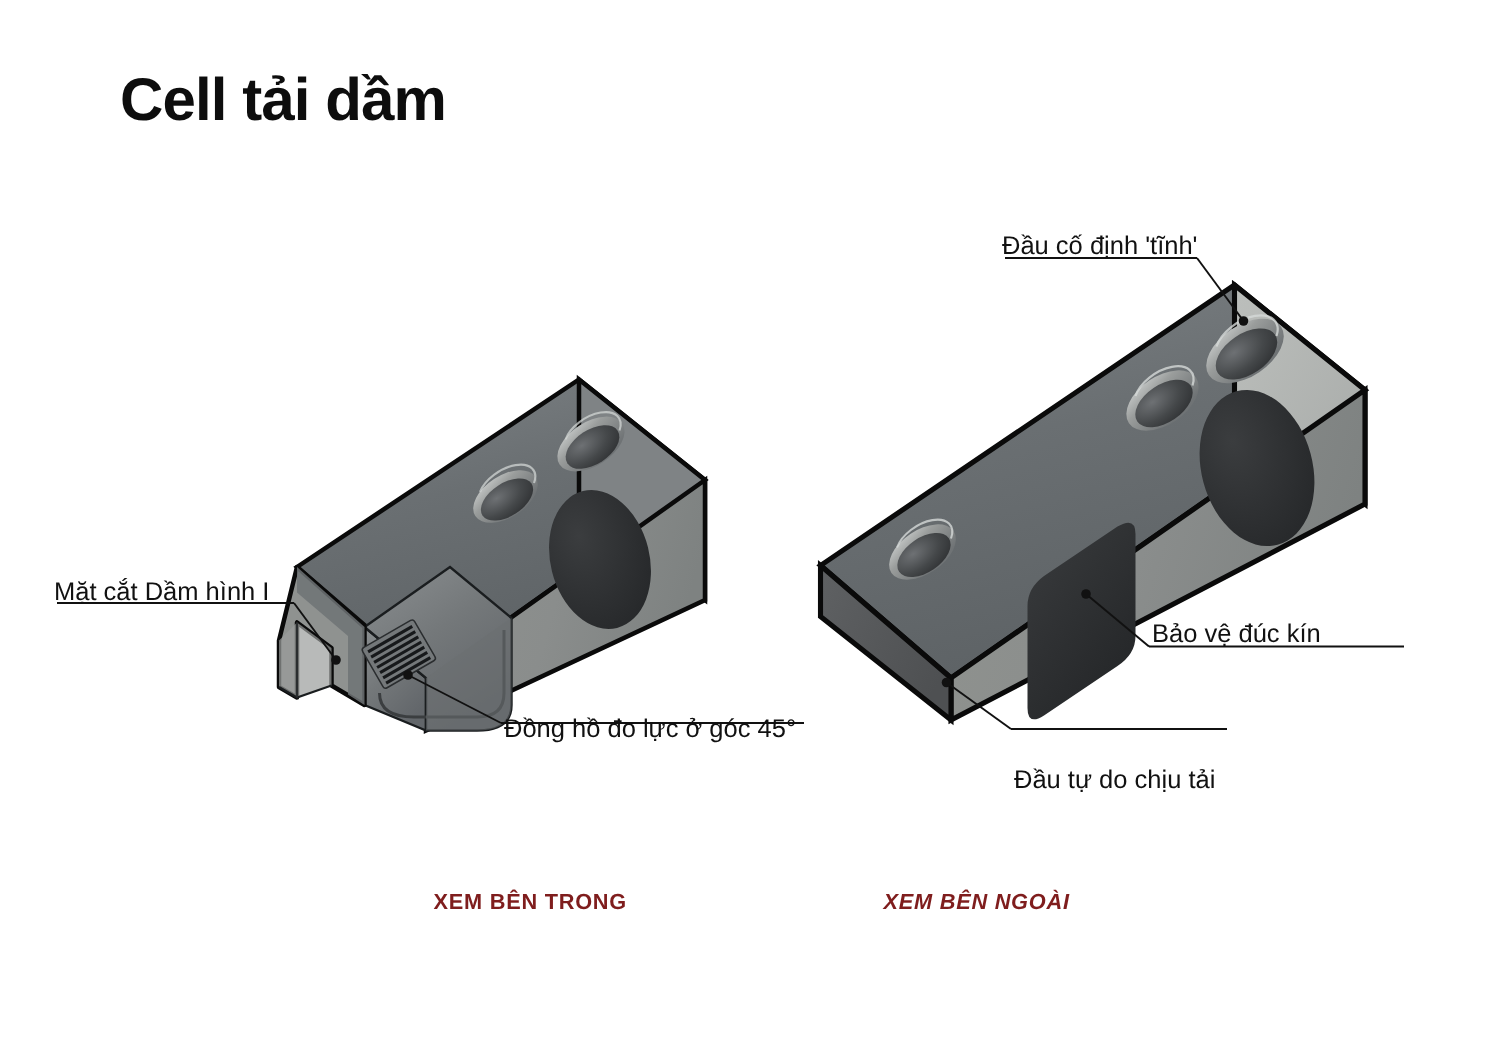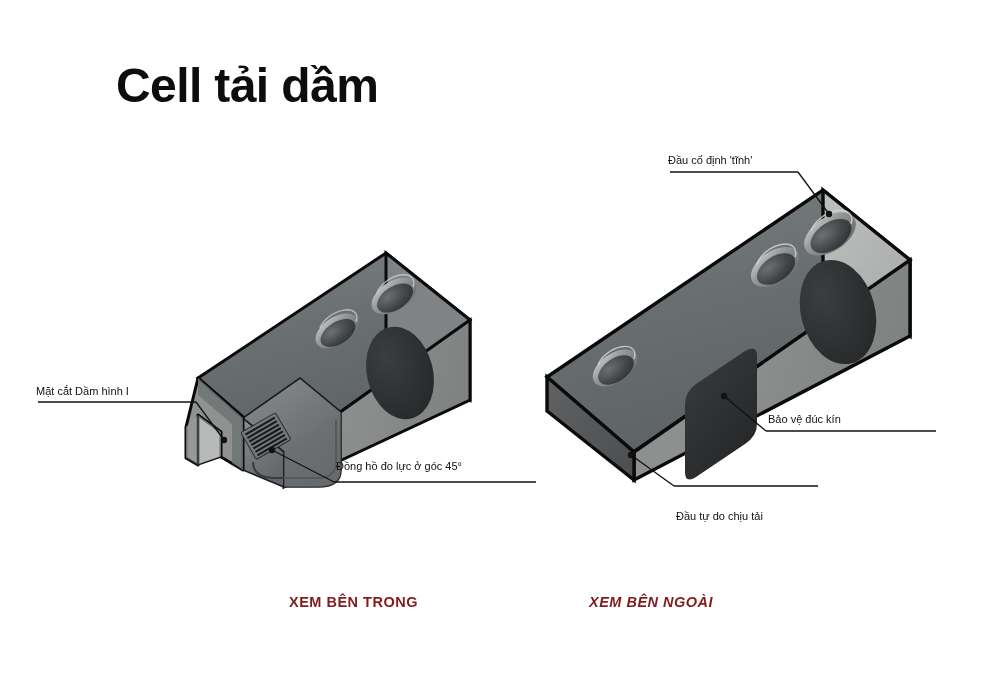--- a/index.html
+++ b/index.html
@@ -10,28 +10,27 @@
     width: 1000px; height: 699px;
     position: relative;
     overflow: hidden;
     font-family: "Liberation Sans", sans-serif;
     color: #111111;
   }
   #stage { position: absolute; inset: 0; }
 
   .title {
     position: absolute;
-    left: 80px; top: 60px;
-    font-size: 48px;
+    left: 80px; top: 45px;
+    font-size: 40px;
     font-weight: bold;
     letter-spacing: -0.6px;
     color: #0d0d0d;
     line-height: 1.1;
     white-space: nowrap;
-    margin-left: 36px;
   }
   .subtitle {
     position: absolute;
     left: 80px; top: 104px;
     font-size: 23px;
     font-weight: 400;
     color: #1a1a1a;
     white-space: nowrap;
   }
 
@@ -41,27 +40,27 @@
     font-weight: bold;
     letter-spacing: 0.5px;
     color: #7f1d1d;
     white-space: nowrap;
   }
   #caption-inside { left: 289px; top: 594px; }
   #caption-outside { left: 589px; top: 594px; font-style: italic; }
 
   .annot {
     position: absolute;
-    font-size: 11px;
+    font-size: 17px;
     font-weight: 400;
     color: #111111;
     white-space: nowrap;
   }
   #lbl-isection  { left: 36px;  top: 385px; }
-  #lbl-gauge     { left: 336px; top: 460px; }
+  #lbl-gauge     { left: 336px; top: 476px; }
   #lbl-fixed     { left: 668px; top: 154px; }
   #lbl-potting   { left: 768px; top: 413px; }
   #lbl-free      { left: 676px; top: 468px; margin-top: 42px; }
 
   svg.art { position: absolute; left: 0; top: 0; width: 1000px; height: 699px; pointer-events: none; }
   .leader { stroke: #111111; stroke-width: 1.3; fill: none; }
   .dot { fill: #111111; }
 </style>
 </head>
 <body>

